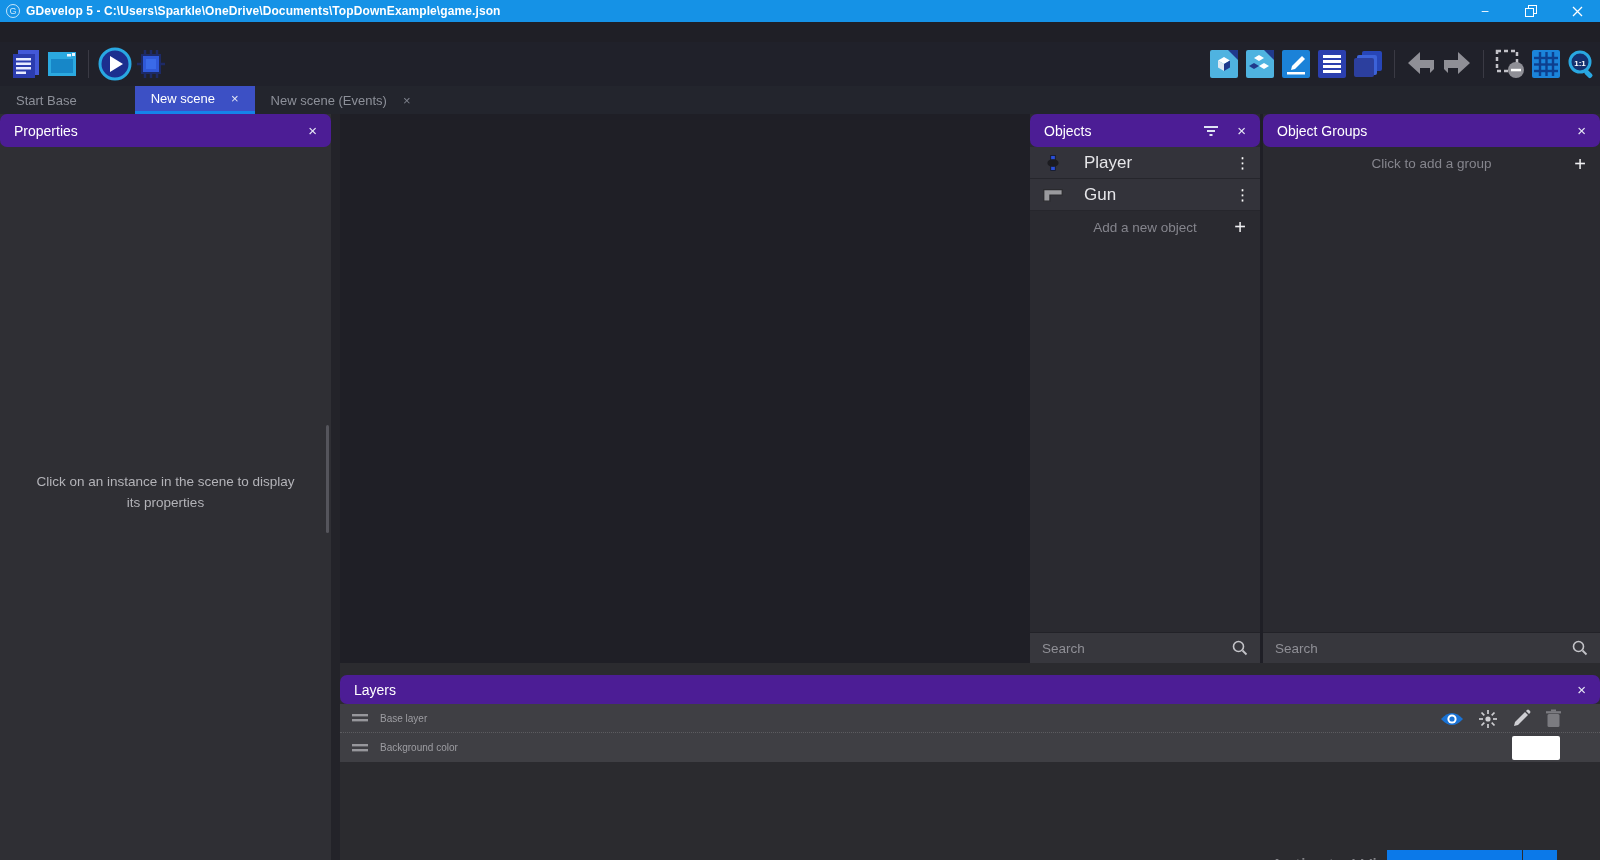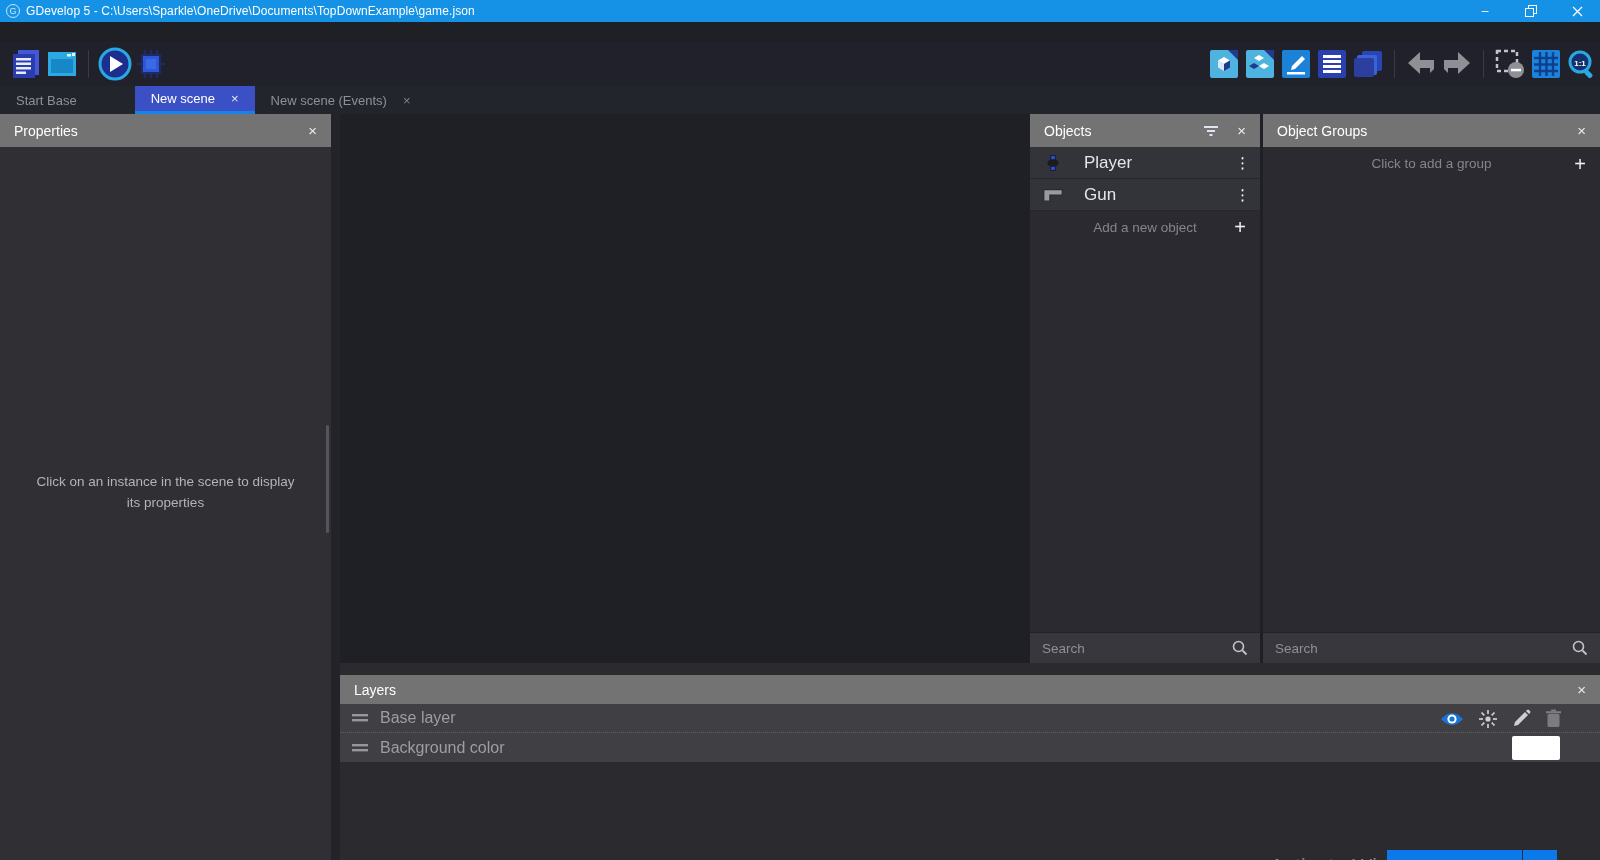--- a/index.html
+++ b/index.html
@@ -2,21 +2,21 @@
 <html><head>
 <meta charset="utf-8">
 <style>
   html,body{margin:0;padding:0;background:#111;}
   *{box-sizing:border-box;font-family:"Liberation Sans",sans-serif;}
   .app{position:relative;width:1600px;height:860px;background:#1f1f26;overflow:hidden;}
 
   
   .titlebar{position:absolute;left:0;top:0;width:1600px;height:22px;background:#1592e6;color:#fff;display:flex;align-items:center;font-size:12px;}
   .titlebar .appicon{width:14px;height:14px;margin:0 6px 0 6px;border:1.5px solid rgba(255,255,255,.75);border-radius:50%;display:flex;align-items:center;justify-content:center;font-size:9px;color:rgba(255,255,255,.8);}
-  .titlebar .title{font-weight:normal;letter-spacing:.1px;}
+  .titlebar .title{font-weight:bold;letter-spacing:.1px;}
   .win-controls{margin-left:auto;display:flex;height:100%;}
   .win-btn{width:46px;height:100%;display:flex;align-items:center;justify-content:center;color:#fff;font-size:12px;cursor:default;}
   .win-btn svg{display:block;}
 
   
   .menubar{position:absolute;left:0;top:22px;width:1600px;height:20px;background:#fff;display:flex;align-items:center;padding-left:4px;}
   .menu-item{padding:0 9px;font-size:12.5px;color:#1b1b1b;line-height:20px;}
 
   
   .toolbar{position:absolute;left:0;top:42px;width:1600px;height:44px;background:#20212a;display:flex;align-items:center;padding:0 0 0 8px;}
@@ -25,21 +25,21 @@
   .tspacer{flex:1;}
 
   
   .tabbar{position:absolute;left:0;top:86px;width:1600px;height:28px;background:#23252d;display:flex;align-items:stretch;}
   .tab{display:flex;align-items:center;padding:0 16px;font-size:13px;color:#8d9099;}
   .tab .tab-close{margin-left:16px;font-size:13px;color:#7e828c;}
   .tab.active{background:#3c50c5;color:#fff;border-bottom:3px solid #1583e9;padding-bottom:0;margin-left:42px;}
   .tab.active .tab-close{color:#e6e8f5;}
 
   
-  .panel-header{height:33px;background:#737373;color:#fff;display:flex;align-items:center;padding:0 14px;font-size:14px;flex:0 0 auto;}
+  .panel-header{height:33px;background:#4c1d95;color:#fff;display:flex;align-items:center;padding:0 14px;font-size:14px;flex:0 0 auto;border-radius:7px;}
   .ph-close{margin-left:auto;font-size:15px;color:#e8eaf6;}
   .ph-filter{margin-left:auto;margin-right:18px;display:flex;}
 
   
   .properties{position:absolute;left:0;top:114px;width:331px;height:746px;background:#2f2f34;display:flex;flex-direction:column;}
   .prop-body{position:relative;flex:1;}
   .prop-hint{position:absolute;top:325px;left:0;width:100%;padding:0 28px;text-align:center;color:#b3b3b8;font-size:13.5px;line-height:1.55;}
   .prop-scroll{position:absolute;right:2px;top:278px;width:3px;height:108px;background:#55555c;border-radius:2px;}
   .gap-v1{position:absolute;left:331px;top:114px;width:9px;height:746px;background:#232329;}
 
@@ -74,21 +74,21 @@
   .searchbar input{flex:1;background:transparent;border:none;outline:none;color:#ddd;font-size:13.5px;padding:0;}
   .searchbar input::placeholder{color:#8f8f96;}
   .searchbar svg{flex:0 0 auto;}
 
   
   .layers{position:absolute;left:340px;top:663px;width:1260px;height:197px;background:#2b2b2f;display:flex;flex-direction:column;}
   .layers .panel-header{height:29px;margin-top:12px;}
   .layer-rows{background:#3f3f44;}
   .layer-row{height:29px;display:flex;align-items:center;padding:0 12px;position:relative;}
   .layer-row.sep{border-bottom:1px dotted #5c5c60;}
-  .layer-name{margin-left:12px;color:#9d9da2;font-size:16px;}
+  .layer-name{margin-left:12px;color:#9d9da2;font-size:10px;}
   .layer-icons{position:absolute;right:38px;top:0;height:29px;display:flex;align-items:center;gap:14px;}
   .color-swatch{position:absolute;right:40px;top:3px;width:48px;height:24px;background:#fff;border-radius:2px;padding:4px;}
   .color-swatch .inner{width:100%;height:100%;background:#c9c9cc;border-radius:2px;}
   .layers-bottom{flex:1;position:relative;background:#2b2b2f;}
   .watermark{position:absolute;left:930px;top:92px;color:#85858a;}
   .watermark .w1{font-size:21px;letter-spacing:.2px;}
   .add-layer-btn{position:absolute;right:43px;top:88px;height:34px;display:flex;z-index:2;cursor:default;}
   .alb-main{background:#0b79e9;color:#fff;display:flex;align-items:center;padding:0 13px;font-size:12.5px;font-weight:bold;letter-spacing:.4px;}
   .alb-main .plus{font-size:21px;font-weight:400;margin-right:9px;}
   .alb-caret{width:34px;background:#0b79e9;margin-left:1px;display:flex;align-items:center;justify-content:center;color:#fff;font-size:11px;}

